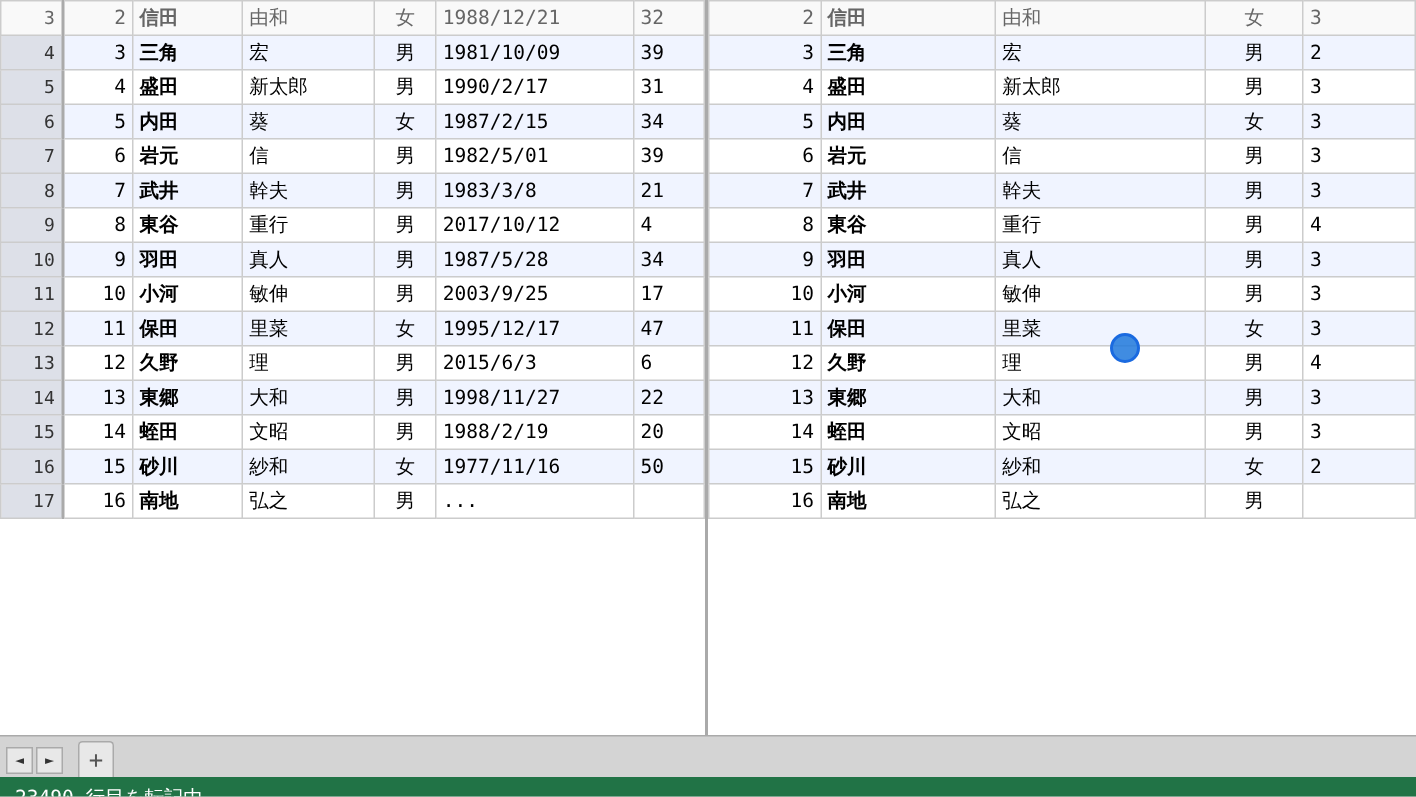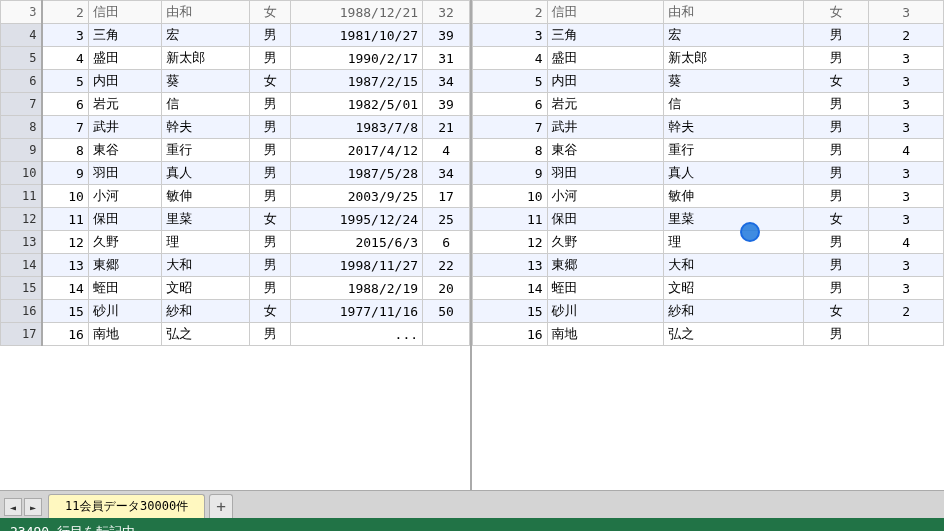--- a/index.html
+++ b/index.html
@@ -58,39 +58,40 @@
       font-size: 12px;
     }
 
     td.id-col {
       text-align: right;
       width: 32px;
     }
 
     td.last-name {
       width: 50px;
+      font-weight: bold;
     }
 
     td.first-name {
       width: 60px;
       margin-top: 20px;
     }
 
     td.gender {
       text-align: center;
       width: 28px;
     }
 
     td.date {
-      text-align: right;
+      text-align: left;
       width: 90px;
     }
 
     td.age {
-      text-align: center;
+      text-align: left;
       width: 32px;
     }
 
     tr:nth-child(odd) td {
       background-color: #ffffff;
     }
 
     tr:nth-child(even) td {
       background-color: #f0f4ff;
     }
@@ -212,21 +213,21 @@
     <td class="gender">女</td>
     <td class="date">1988/12/21</td>
     <td class="age">32</td>
   </tr>
             <tr>
     <td class="row-num">4</td>
     <td class="id-col">3</td>
     <td class="last-name">三角</td>
     <td class="first-name">宏</td>
     <td class="gender">男</td>
-    <td class="date">1981/10/27</td>
+    <td class="date">1981/10/09</td>
     <td class="age">39</td>
   </tr>
             <tr>
     <td class="row-num">5</td>
     <td class="id-col">4</td>
     <td class="last-name">盛田</td>
     <td class="first-name">新太郎</td>
     <td class="gender">男</td>
     <td class="date">1990/2/17</td>
     <td class="age">31</td>
@@ -248,30 +249,30 @@
     <td class="gender">男</td>
     <td class="date">1982/5/01</td>
     <td class="age">39</td>
   </tr>
             <tr>
     <td class="row-num">8</td>
     <td class="id-col">7</td>
     <td class="last-name">武井</td>
     <td class="first-name">幹夫</td>
     <td class="gender">男</td>
-    <td class="date">1983/7/8</td>
+    <td class="date">1983/3/8</td>
     <td class="age">21</td>
   </tr>
             <tr>
     <td class="row-num">9</td>
     <td class="id-col">8</td>
     <td class="last-name">東谷</td>
     <td class="first-name">重行</td>
     <td class="gender">男</td>
-    <td class="date">2017/4/12</td>
+    <td class="date">2017/10/12</td>
     <td class="age">4</td>
   </tr>
             <tr>
     <td class="row-num">10</td>
     <td class="id-col">9</td>
     <td class="last-name">羽田</td>
     <td class="first-name">真人</td>
     <td class="gender">男</td>
     <td class="date">1987/5/28</td>
     <td class="age">34</td>
@@ -284,22 +285,22 @@
     <td class="gender">男</td>
     <td class="date">2003/9/25</td>
     <td class="age">17</td>
   </tr>
             <tr>
     <td class="row-num">12</td>
     <td class="id-col">11</td>
     <td class="last-name">保田</td>
     <td class="first-name">里菜</td>
     <td class="gender">女</td>
-    <td class="date">1995/12/24</td>
-    <td class="age">25</td>
+    <td class="date">1995/12/17</td>
+    <td class="age">47</td>
   </tr>
             <tr>
     <td class="row-num">13</td>
     <td class="id-col">12</td>
     <td class="last-name">久野</td>
     <td class="first-name">理</td>
     <td class="gender">男</td>
     <td class="date">2015/6/3</td>
     <td class="age">6</td>
   </tr>
@@ -458,19 +459,18 @@
   </div>
 
   <div class="cursor-circle" style="left: 740px; top: 222px;"></div>
 </div>
 
 <div class="tab-bar">
   <div class="tab-nav">
     <div class="nav-arrow">◄</div>
     <div class="nav-arrow">►</div>
   </div>
-  <div class="tab-item">11会員データ30000件</div>
   <div class="tab-add">+</div>
 </div>
 
 <div class="status-bar">
   <span>23490 行目を転記中…</span>
 </div>
 
 </body></html>

